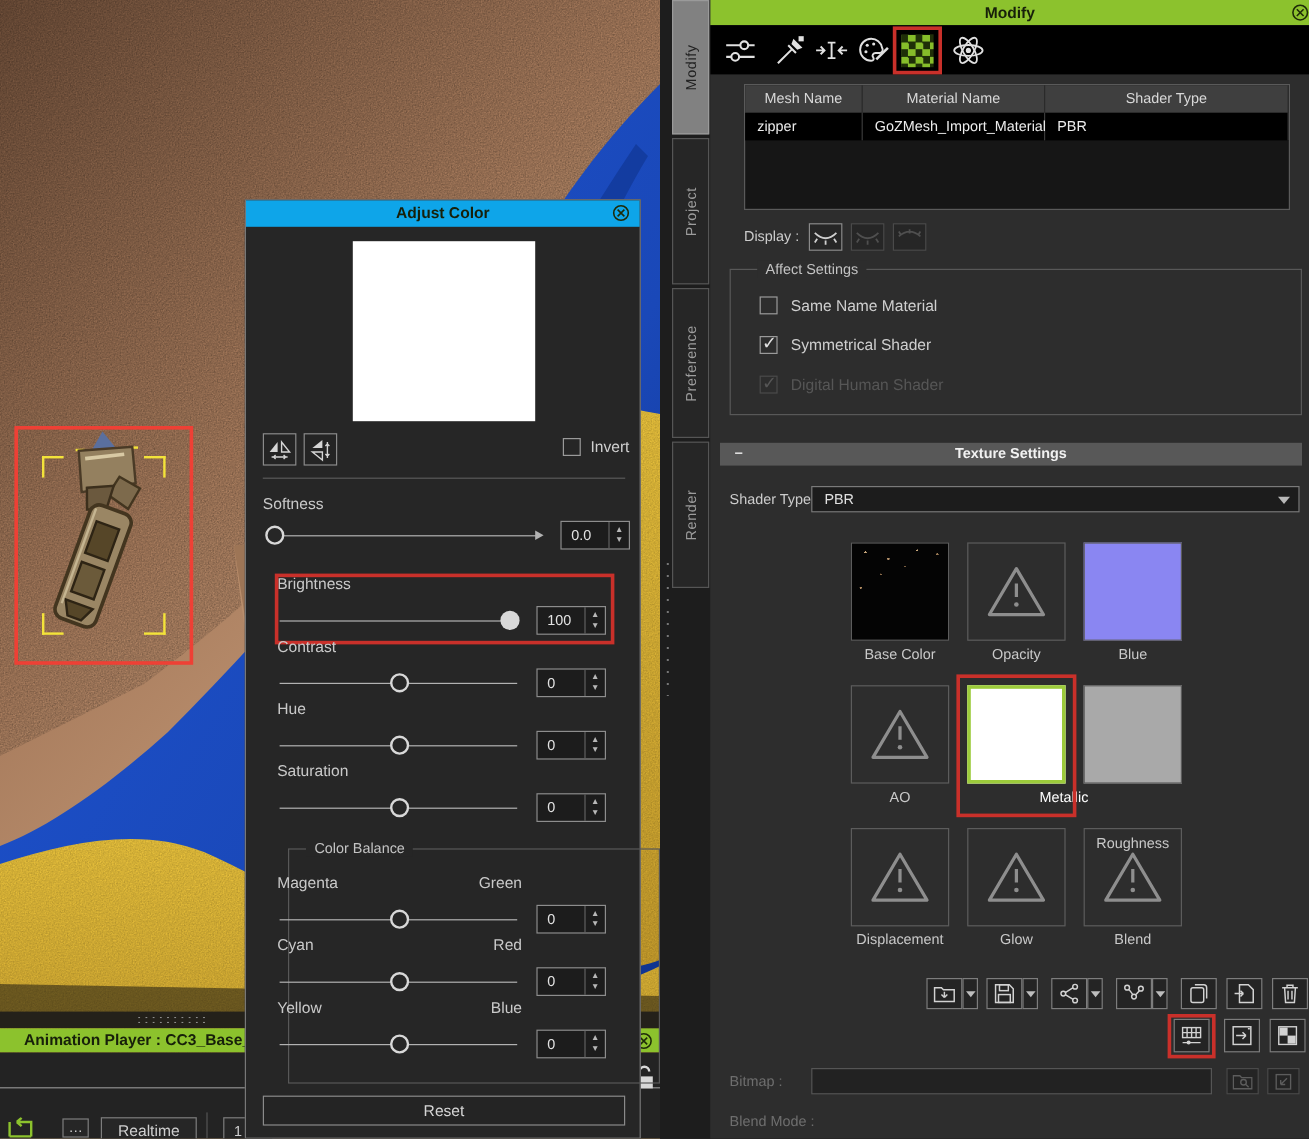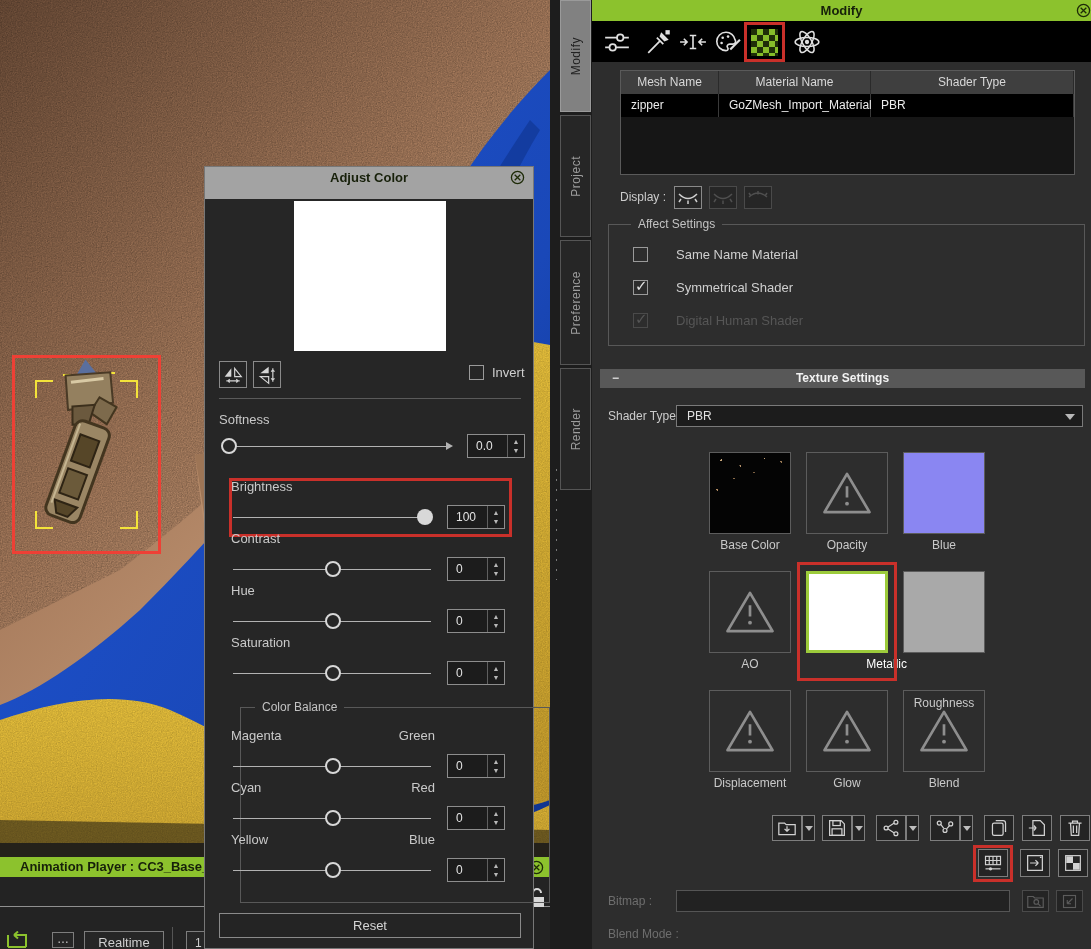--- a/index.html
+++ b/index.html
@@ -57,21 +57,21 @@
   .mtr div{border-right:1px solid #3a3a3a;box-sizing:border-box;line-height:23px;padding-left:10px;}
   .c1{width:98px;} .c2{width:152px;} .c3{flex:1;}
 
   .eyebtn{position:absolute;width:28px;height:23px;border:1px solid #8a8a8a;background:#262626;
           box-sizing:border-box;color:#cfcfcf;}
   .eyebtn.dim{border-color:#4a4a4a;color:#4f4f4f;}
 
   .grpbox{position:absolute;border:1px solid #585858;box-sizing:border-box;}
   .legend{position:absolute;top:-8px;background:#2d2d2d;padding:0 7px;color:#c3c3c3;font-size:12px;}
   .dlg .legend{background:#262626;}
-  .ckrow{position:absolute;display:flex;align-items:center;gap:28px;color:#cfcfcf;font-size:13px;}
+  .ckrow{position:absolute;display:flex;align-items:center;gap:11px;color:#cfcfcf;font-size:13px;}
   .ckbox{width:15px;height:15px;border:1px solid #9a9a9a;background:transparent;position:relative;box-sizing:border-box;}
   .ckbox.checked:after{content:"✓";position:absolute;left:1px;top:-4px;color:#e2e2e2;font-size:15px;}
   .ckrow.dim{color:#565656;}
   .ckrow.dim .ckbox{border-color:#4a4a4a;}
   .ckrow.dim .ckbox.checked:after{color:#565656;}
 
   .sechdr{position:absolute;left:8px;top:369px;width:485px;height:19px;background:#585858;color:#f2f2f2;
           font-weight:bold;text-align:center;line-height:19px;font-size:12px;}
   .sechdr .dash{position:absolute;left:12px;top:0;font-weight:bold;color:#ddd;}
   .combo{position:absolute;height:22px;border:1px solid #7a7a7a;background:#1c1c1c;box-sizing:border-box;
@@ -95,21 +95,21 @@
 
   .abtn{position:absolute;border:1px solid #7d7d7d;background:#242424;box-sizing:border-box;
         color:#d2d2d2;display:flex;align-items:center;justify-content:center;}
   .abtn .da{border-left:4px solid transparent;border-right:4px solid transparent;border-top:5px solid #bdbdbd;}
   .field{position:absolute;height:22px;border:1px solid #555;background:#222;box-sizing:border-box;}
   .dimlabel{color:#6e6e6e;}
 
   
   .dlg{left:204px;top:166px;width:330px;height:783px;background:#262626;border:1px solid #777;
        box-sizing:border-box;z-index:30;}
-  .dlg-title{position:absolute;left:0;top:0;width:100%;height:32px;background:#a3a3a3;color:#17200a;
+  .dlg-title{position:absolute;left:0;top:0;width:100%;height:22px;background:#0ea5e9;color:#17200a;
              font-weight:bold;font-size:13px;text-align:center;line-height:22px;}
   .preview{position:absolute;left:89px;top:34px;width:152px;height:150px;background:#fff;}
   .flipbtn{position:absolute;width:28px;height:27px;border:1px solid #8a8a8a;background:#242424;
            box-sizing:border-box;color:#d5d5d5;display:flex;align-items:center;justify-content:center;}
   .divider{position:absolute;height:1px;background:#5a5a5a;}
   .slabel{position:absolute;color:#c9c9c9;font-size:13px;}
   .track{position:absolute;height:1px;background:#b2b2b2;}
   .handle{position:absolute;width:12px;height:12px;border:2px solid #d8d8d8;border-radius:50%;
           background:#262626;top:-8px;}
   .handle.filled{width:16px;height:16px;border:0;background:#d8d8d8;}

